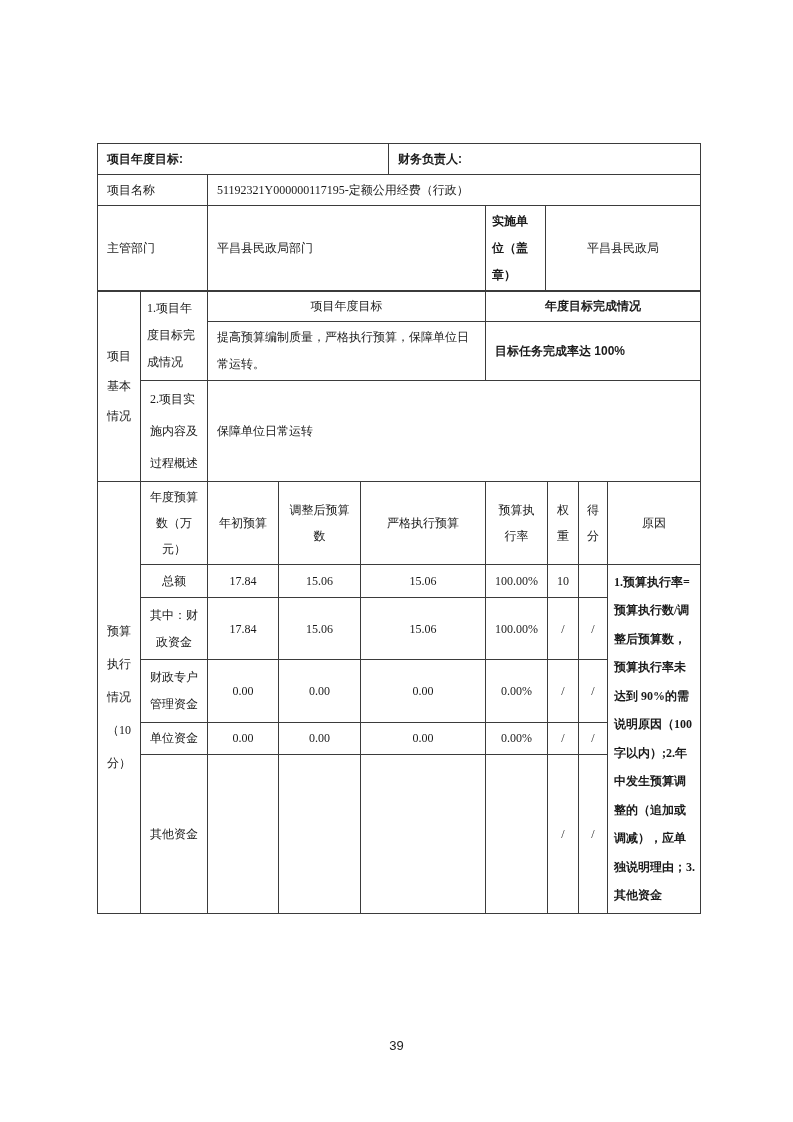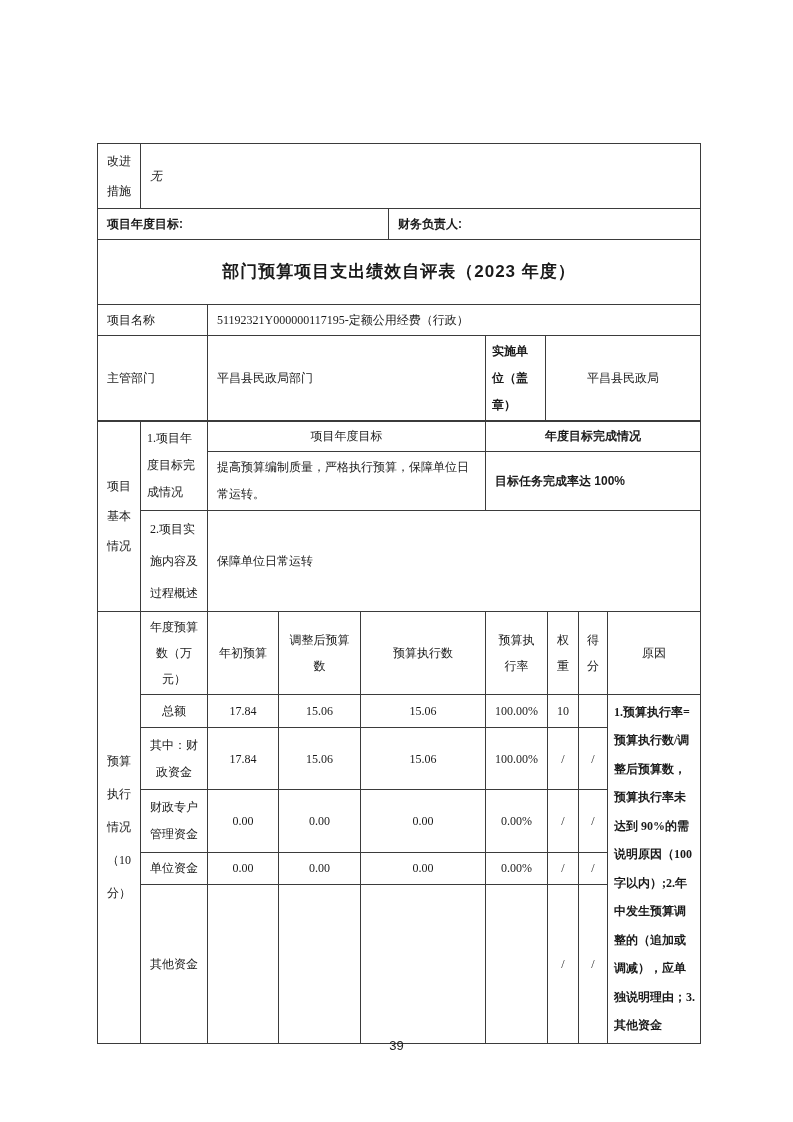--- a/index.html
+++ b/index.html
@@ -49,43 +49,35 @@
 
 <div class="doc" style="padding-top:143px;">
 
   <table>
     <colgroup>
         <col style="width:43px">
         <col style="width:248px">
         <col style="width:312px">
       </colgroup>
     <tbody>
-      <tr style="height:54px">
-        <td class="vlabel">改进
-措施</td>
-        <td colspan="2" class="ital lft">无</td>
-      </tr>
       <tr style="height:31px">
         <td colspan="2" class="bsans lft">项目年度目标:</td>
         <td class="bsans lft">财务负责人:</td>
       </tr>
     </tbody>
   </table>
 
   <table class="stack">
     <colgroup>
         <col style="width:110px">
         <col style="width:278px">
         <col style="width:60px">
         <col style="width:155px">
       </colgroup>
     <tbody>
-      <tr style="height:65px">
-        <td colspan="4" class="title-cell">部门预算项目支出绩效自评表（2023 年度）</td>
-      </tr>
       <tr style="height:29px">
         <td class="lft">项目名称</td>
         <td colspan="3" class="lft">51192321Y000000117195-定额公用经费（行政）</td>
       </tr>
       <tr style="height:86px">
         <td class="lft">主管部门</td>
         <td class="lft">平昌县民政局部门</td>
         <td class="bsans pre lft wrap2" style="padding-left:6px;">实施单
 位（盖
 章）</td>
@@ -142,21 +134,21 @@
         <td rowspan="6" class="vlabel" style="line-height:33px;">预算
 执行
 情况
 （10
 分）</td>
         <td class="ctr pre">年度预算
 数（万元）</td>
         <td class="ctr">年初预算</td>
         <td class="ctr pre">调整后预算
 数</td>
-        <td class="ctr">预算执行数</td>
+        <td class="ctr">严格执行预算</td>
         <td class="ctr pre">预算执
 行率</td>
         <td class="ctr pre" style="padding:2px 2px;">权
 重</td>
         <td class="ctr pre" style="padding:2px 2px;">得
 分</td>
         <td class="ctr">原因</td>
       </tr>
       <tr style="height:32px">
         <td class="ctr">总额</td>

